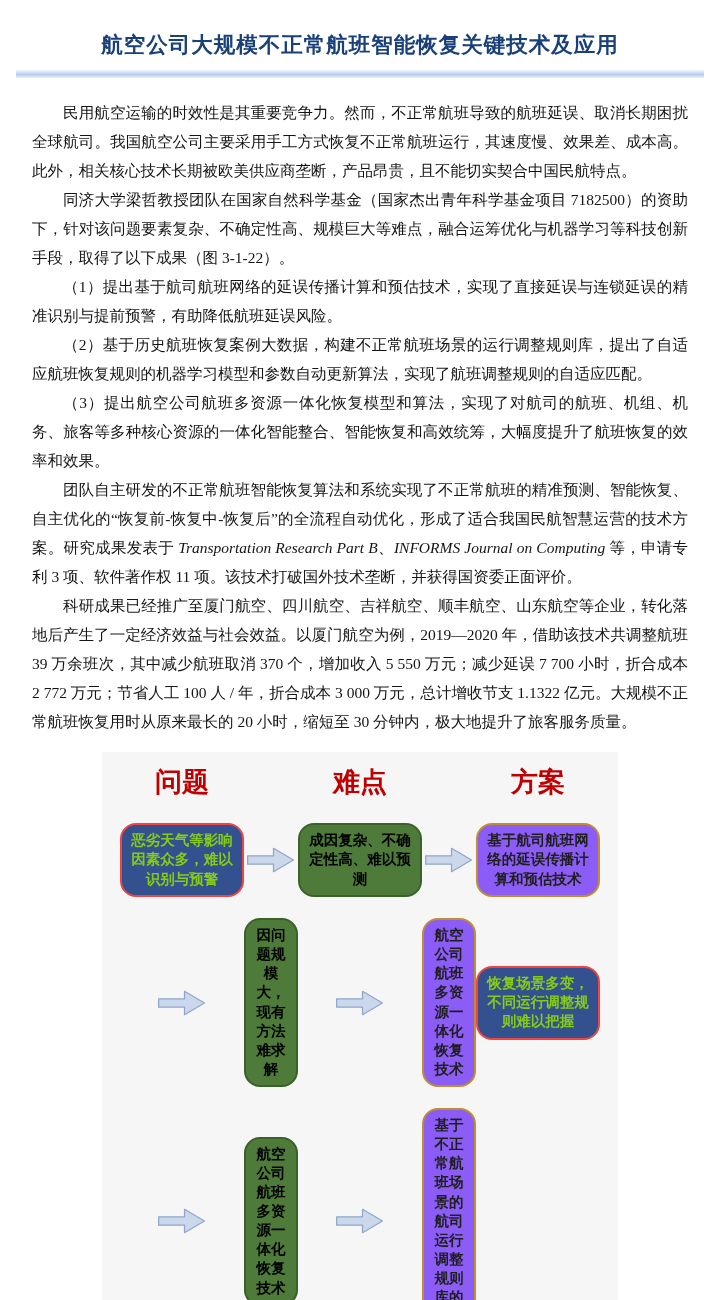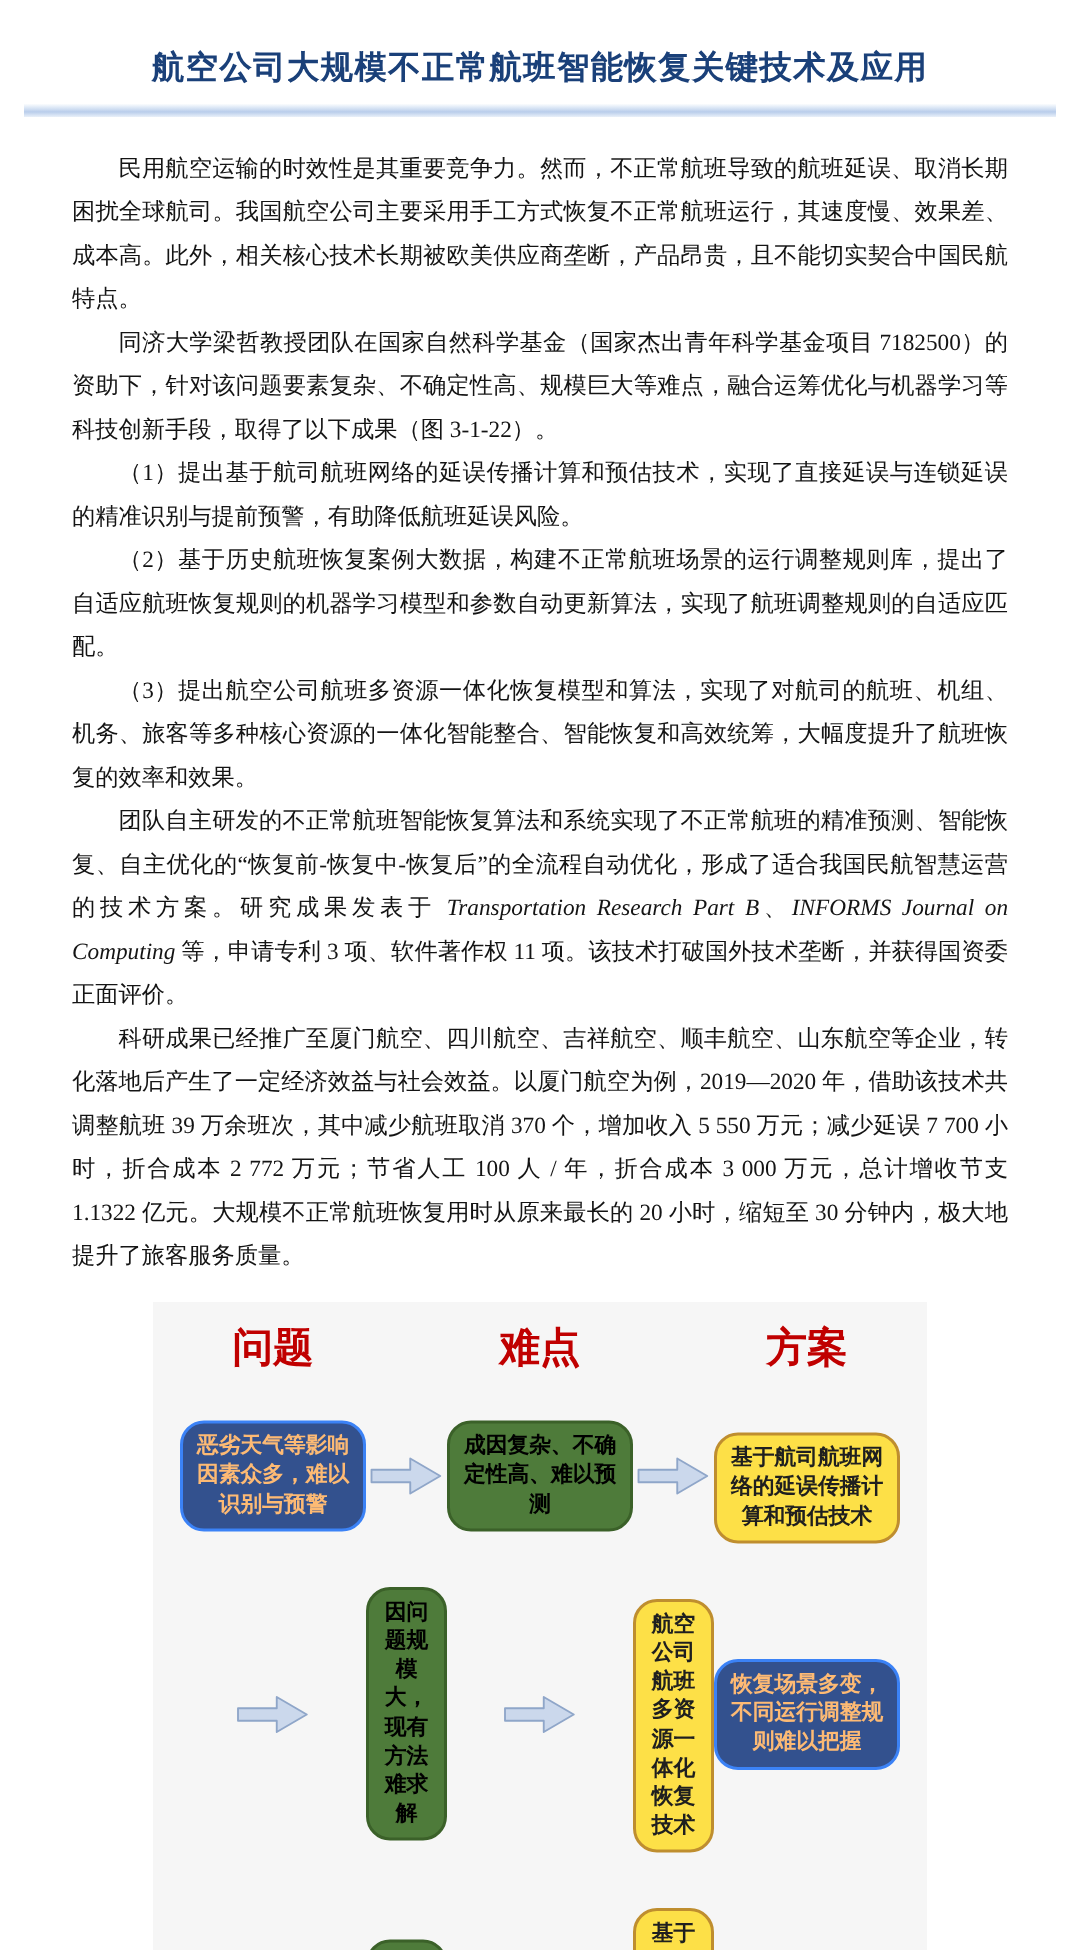--- a/index.html
+++ b/index.html
@@ -12,21 +12,21 @@
   .title{
     text-align:center;
     font-family:"Liberation Sans","DejaVu Sans",sans-serif;
     font-weight:700;font-size:21.5px;letter-spacing:1px;
     color:#1a4079;margin:0 20px 10px 20px;
   }
   .title-divider{
     height:9px;margin:0 16px 20px 16px;
     background:linear-gradient(to bottom,#ffffff 0%,#dde8f6 30%,#b9cdeb 62%,#e9f0f9 100%);
   }
-  .article{margin:0 48px;}
+  .article{margin:0 32px;}
   .article p{
     margin:0;text-align:justify;
     font-size:15.5px;line-height:29px;
     text-indent:2em;color:#141414;
   }
   .italic{font-style:italic;}
   
   .diagram-wrap{margin:16px auto 0 auto;width:516px;background:#f6f6f6;padding:12px 8px 16px 8px;box-sizing:border-box;}
   .dgrid{
     display:grid;
@@ -39,23 +39,23 @@
     font-size:27px;font-weight:700;color:#c00000;
     text-align:center;padding-bottom:2px;
   }
   .dbox{
     box-sizing:border-box;min-height:74px;border-radius:16px;
     display:flex;align-items:center;justify-content:center;text-align:center;
     font-family:"Liberation Sans","DejaVu Sans",sans-serif;
     font-size:14.5px;font-weight:700;line-height:1.32;
     padding:6px 7px;
   }
-  .dbox.problem{background:#33518e;border:2px solid #3b82f6;color:#fdba74;}
+  .dbox.problem{background:#33518e;border:2px solid #ef4444;color:#84cc16;}
   .dbox.difficulty{background:#4e7b3a;border:2px solid #3b6129;color:#000000;}
-  .dbox.solution{background:#fde047;border:2px solid #bf8e2f;color:#1f1f1f;margin-top:16px;}
+  .dbox.solution{background:#8b5cf6;border:2px solid #bf8e2f;color:#1f1f1f;}
   .arrowcell{display:flex;align-items:center;justify-content:center;}
   .caption{
     text-align:center;margin-top:14px;
     font-family:"Liberation Sans","DejaVu Sans",sans-serif;
     font-size:14px;color:#b91c1c;letter-spacing:1px;
   }
 </style>
 </head>
 <body>
 

